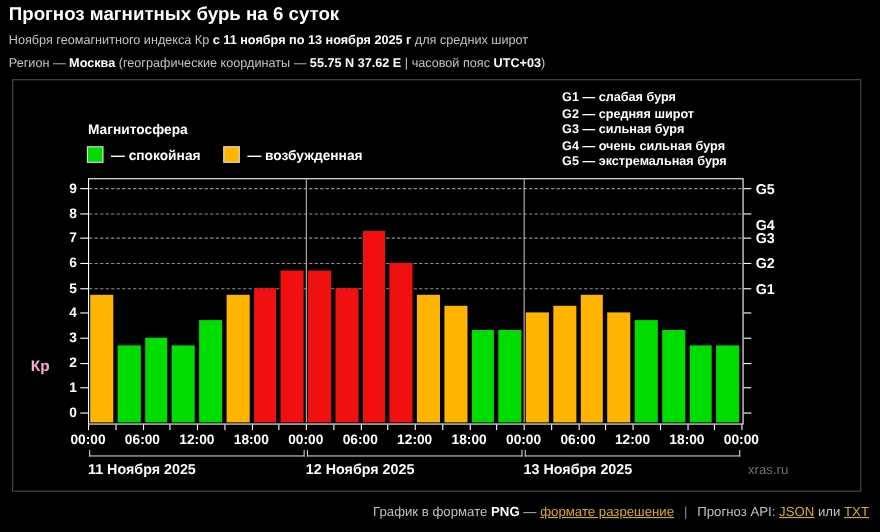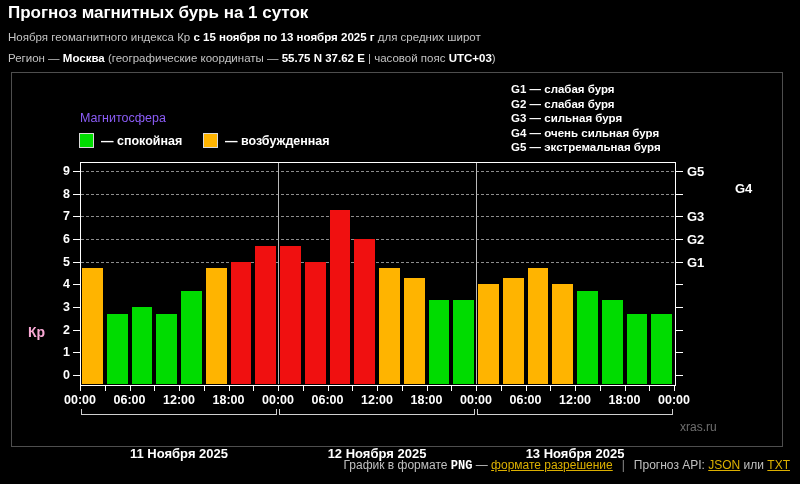--- a/index.html
+++ b/index.html
@@ -1,28 +1,28 @@
 <!DOCTYPE html>
 <html><head>
 <meta charset="utf-8">
 <style>
   html,body{margin:0;padding:0;background:#000;}
   body{width:800px;height:484px;position:relative;overflow:hidden;
        font-family:"Liberation Sans",sans-serif;color:#fff;}
   .b{font-weight:bold;}
-  .w{color:#fff;font-family:Liberation Mono, monospace;}
+  .w{color:#fff;}
   .page-title{position:absolute;left:8px;top:3px;font-size:17px;font-weight:bold;color:#fff;}
   .sub{position:absolute;left:8px;font-size:11.5px;color:#c4c4c4;white-space:pre;}
   .sub b{color:#fff;}
   .sub1{top:31px;}
   .sub2{top:52px;}
   .panel{position:absolute;left:11px;top:72px;width:770px;height:373px;
          border:1px solid #4e4e4e;background:#000;}
   .chart-title{position:absolute;left:68px;top:12px;font-size:13px;font-weight:bold;color:#fff;}
-  .legend-title{position:absolute;left:68px;top:38px;font-size:12.5px;font-weight:normal;color:#8b5cf6;}
+  .legend-title{position:absolute;left:68px;top:38px;font-size:12.5px;font-weight:bold;color:#ffffff;}
   .legend-item{position:absolute;top:60px;display:flex;align-items:center;gap:7px;
                font-size:12.5px;font-weight:bold;color:#fff;}
   .swatch{width:15px;height:15px;border:1px solid #d8d8d8;box-sizing:border-box;display:inline-block;}
   .g-legend{position:absolute;left:499px;top:9px;font-size:11.5px;font-weight:bold;
             color:#fff;line-height:14.6px;}
   .plot{position:absolute;left:68px;top:89px;width:594px;height:222px;
         border:1px solid #fff;background:#000;box-sizing:content-box;}
   .ylabel{position:absolute;left:16px;top:251px;font-size:14px;font-weight:bold;color:#f9a8d4;}
   .watermark{position:absolute;left:668px;top:347px;font-size:12px;color:#6f6f6f;}
   .footer{position:absolute;right:10px;top:458px;display:flex;align-items:baseline;
@@ -34,46 +34,46 @@
   .bar{position:absolute;}
   .divider{position:absolute;width:1px;background:#b9b9b9;}
   .tick{position:absolute;background:#fff;}
   .ytick-label{position:absolute;font-size:12.5px;font-weight:bold;color:#fff;
                text-align:right;width:24px;line-height:15px;}
   .gtick-label{position:absolute;font-size:13px;font-weight:bold;color:#fff;line-height:15px;}
   .xtick-label{position:absolute;font-size:12.5px;font-weight:bold;color:#fff;
                text-align:center;width:48px;line-height:14px;}
   .bracket{position:absolute;height:6px;border-left:1px solid #cfcfcf;
            border-right:1px solid #cfcfcf;border-bottom:1px solid #cfcfcf;box-sizing:border-box;}
-  .day-label{position:absolute;font-size:13px;font-weight:bold;color:#fff;text-align:center;margin-top:27px;}
+  .day-label{position:absolute;font-size:13px;font-weight:bold;color:#fff;text-align:left;}
 </style>
 </head>
 <body>
 
-<div class="page-title">Прогноз магнитных бурь на 1 суток</div>
+<div class="page-title">Прогноз магнитных бурь на 6 суток</div>
 
-<div class="sub sub1"><span>Ноября геомагнитного индекса Кр </span><b>с 15 ноября по 13 ноября 2025 г</b><span> для средних широт</span></div>
+<div class="sub sub1"><span>Ноября геомагнитного индекса Кр </span><b>с 11 ноября по 13 ноября 2025 г</b><span> для средних широт</span></div>
 
 <div class="sub sub2"><span>Регион — </span><b>Москва</b><span> (географические координаты — </span><b>55.75 N 37.62 E</b><span> | часовой пояс </span><b>UTC+03</b><span>)</span></div>
 
 <div class="panel" id="panel">
   <div class="legend-title">Магнитосфера</div>
 
   <div class="legend-item" style="left:191px">
     <span class="swatch" style="background: rgb(255, 180, 0);"></span>
     <span>— возбужденная</span>
   </div>
   <div class="legend-item" style="left:67px">
     <span class="swatch" style="background: rgb(0, 220, 0);"></span>
     <span>— спокойная</span>
   </div>
 
   <div class="g-legend">
     <div>G1 — слабая буря</div>
-    <div>G2 — слабая буря</div>
+    <div>G2 — средняя широт</div>
     <div>G3 — сильная буря</div>
     <div>G4 — очень сильная буря</div>
     <div>G5 — экстремальная буря</div>
   </div>
 
   <div class="plot" id="plot"></div>
   <div class="ylabel">Кр</div>
   <div class="watermark">xras.ru</div>
 <div class="gridline" style="left: 69px; top: 188.673px; width: 593px;"></div>
     <div class="gridline" style="left: 69px; top: 166.02px; width: 593px;"></div>
@@ -132,21 +132,21 @@
     <div class="ytick-label" style="left: 34px; top: 136.367px;">7</div>
     <div class="tick" style="left: 61px; top: 120.714px; width: 7px; height: 1px;"></div>
     <div class="tick" style="left: 664px; top: 120.714px; width: 7px; height: 1px;"></div>
     <div class="ytick-label" style="left: 34px; top: 113.714px;">8</div>
     <div class="tick" style="left: 61px; top: 98.0612px; width: 7px; height: 1px;"></div>
     <div class="tick" style="left: 664px; top: 98.0612px; width: 7px; height: 1px;"></div>
     <div class="ytick-label" style="left: 34px; top: 91.0612px;">9</div>
     <div class="gtick-label" style="left: 675px; top: 181.673px;">G1</div>
     <div class="gtick-label" style="left: 675px; top: 159.02px;">G2</div>
     <div class="gtick-label" style="left: 675px; top: 136.367px;">G3</div>
-    <div class="gtick-label" style="left: 675px; top: 108px; margin-left: 48px;">G4</div>
+    <div class="gtick-label" style="left: 675px; top: 124px;">G4</div>
     <div class="gtick-label" style="left: 675px; top: 91.0612px;">G5</div>
     <div class="tick" style="left: 68px; top: 313px; width: 1px; height: 5px;"></div>
     <div class="tick" style="left: 92.75px; top: 313px; width: 1px; height: 5px;"></div>
     <div class="tick" style="left: 117.5px; top: 313px; width: 1px; height: 5px;"></div>
     <div class="tick" style="left: 142.25px; top: 313px; width: 1px; height: 5px;"></div>
     <div class="tick" style="left: 167px; top: 313px; width: 1px; height: 5px;"></div>
     <div class="tick" style="left: 191.75px; top: 313px; width: 1px; height: 5px;"></div>
     <div class="tick" style="left: 216.5px; top: 313px; width: 1px; height: 5px;"></div>
     <div class="tick" style="left: 241.25px; top: 313px; width: 1px; height: 5px;"></div>
     <div class="tick" style="left: 266px; top: 313px; width: 1px; height: 5px;"></div>

